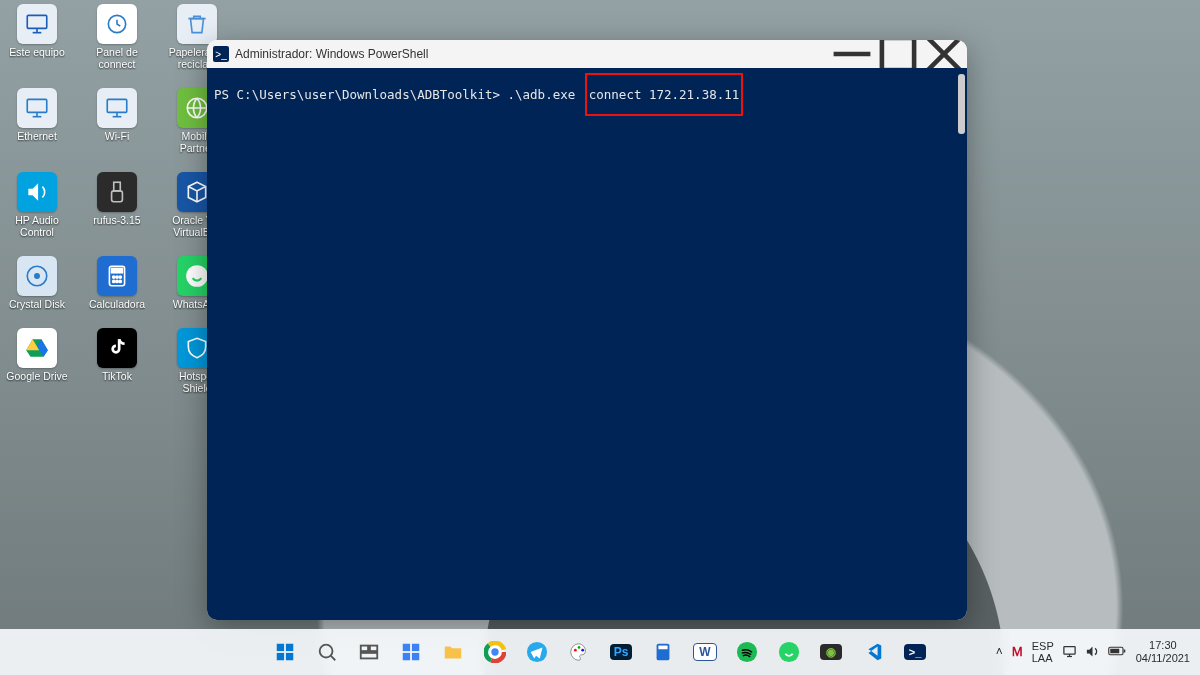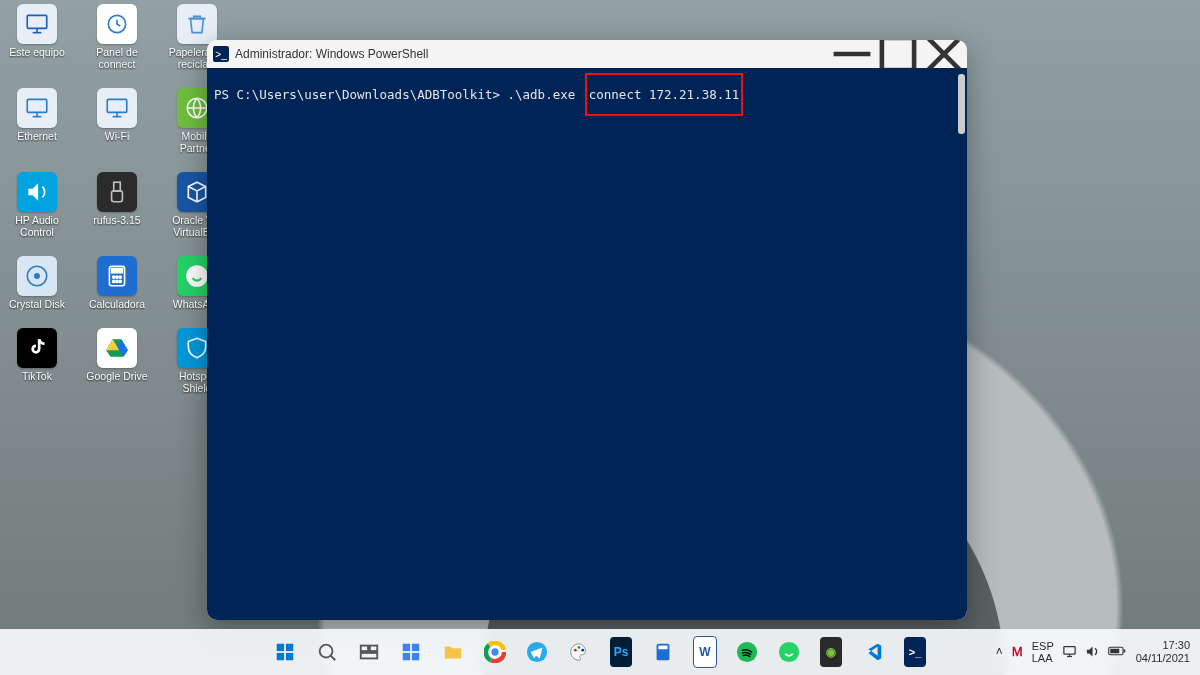--- a/index.html
+++ b/index.html
@@ -26,23 +26,23 @@
   .winbtn{width:46px;height:28px;display:flex;align-items:center;justify-content:center;color:#333;}
   .psbody{flex:1;background:#012456;color:#e6e6e6;font-family:Consolas,monospace;font-size:12.5px;padding:5px 7px 0 7px;position:relative;}
   .hlbox{display:inline-block;border:2px solid #e11;padding:12px 2px;margin-left:2px;}
   .vscroll{position:absolute;right:2px;top:6px;width:7px;height:60px;background:#ccc;border-radius:3px;}
   
   .taskbar{position:absolute;left:0;right:0;bottom:0;height:46px;background:rgba(245,248,251,0.92);backdrop-filter:blur(6px);display:flex;align-items:center;}
   .tbcenter{display:flex;gap:6px;align-items:center;margin:0 auto;}
   .tbtn{width:36px;height:36px;border-radius:5px;display:flex;align-items:center;justify-content:center;color:#444;font-size:18px;}
   .tbtn svg{width:22px;height:22px;}
   .tbright{position:absolute;right:10px;display:flex;align-items:center;gap:10px;font-size:11px;color:#2b2b2b;}
-  .clock{text-align:right;line-height:13px;}
+  .clock{text-align:center;line-height:13px;}
   .tray{display:flex;align-items:center;gap:8px;}
-  .badge{width:22px;height:30px;border-radius:4px;display:flex;align-items:center;justify-content:center;font-size:12px;font-weight:700;}
+  .badge{width:22px;height:16px;border-radius:4px;display:flex;align-items:center;justify-content:center;font-size:12px;font-weight:700;}
 </style>
 </head>
 <body>
 
 <div class="wallpaper"></div>
 
 <div class="desktop" id="desktop">
     <div class="drow">
       <div class="ditem">
         <div class="ico" style="background: rgb(231, 238, 245);">
@@ -164,37 +164,37 @@
           <svg viewBox="0 0 24 24" fill="#fff" stroke="#fff" stroke-width="1.5">
             <circle cx="12" cy="12" r="10" fill="#fff" stroke="none"></circle>
             <path d="M8 14c2 3 6 3 8 0" fill="none" stroke="#25d366" stroke-width="2"></path>
           </svg>
         </div>
         <div class="lbl">WhatsApp</div>
       </div>
     </div>
     <div class="drow">
       <div class="ditem">
-        <div class="ico" style="background: rgb(0, 0, 0);">
-          <svg viewBox="0 0 24 24" fill="#fff" stroke="#fff" stroke-width="1.5">
-            <path d="M14 4v9a3 3 0 11-3-3" fill="none" stroke="#fff" stroke-width="2.5"></path>
-            <path d="M14 4c1 3 3 4 5 4" fill="none" stroke="#fff" stroke-width="2.5"></path>
-          </svg>
-        </div>
-        <div class="lbl">TikTok</div>
-      </div>
-      <div class="ditem">
         <div class="ico" style="background: rgb(255, 255, 255);">
           <svg viewBox="0 0 24 24" fill="#0f9d58" stroke="#0f9d58" stroke-width="1.5">
             <path d="M8 4h8l6 10-4 6H6l-4-6z" fill="#0f9d58" stroke="none"></path>
             <path d="M8 4l6 10H2z" fill="#ffcd40" stroke="none"></path>
             <path d="M16 4l6 10-4 6-6-10z" fill="#1a73e8" stroke="none"></path>
           </svg>
         </div>
         <div class="lbl">Google Drive</div>
+      </div>
+      <div class="ditem">
+        <div class="ico" style="background: rgb(0, 0, 0);">
+          <svg viewBox="0 0 24 24" fill="#fff" stroke="#fff" stroke-width="1.5">
+            <path d="M14 4v9a3 3 0 11-3-3" fill="none" stroke="#fff" stroke-width="2.5"></path>
+            <path d="M14 4c1 3 3 4 5 4" fill="none" stroke="#fff" stroke-width="2.5"></path>
+          </svg>
+        </div>
+        <div class="lbl">TikTok</div>
       </div>
       <div class="ditem">
         <div class="ico" style="background: rgb(0, 152, 218);">
           <svg viewBox="0 0 24 24" fill="#fff" stroke="#fff" stroke-width="1.5">
             <path d="M12 3l8 3v5c0 5-3 8-8 10-5-2-8-5-8-10V6z" fill="none" stroke="#fff"></path>
           </svg>
         </div>
         <div class="lbl ml">Hotspot Shield</div>
       </div>
     </div>

